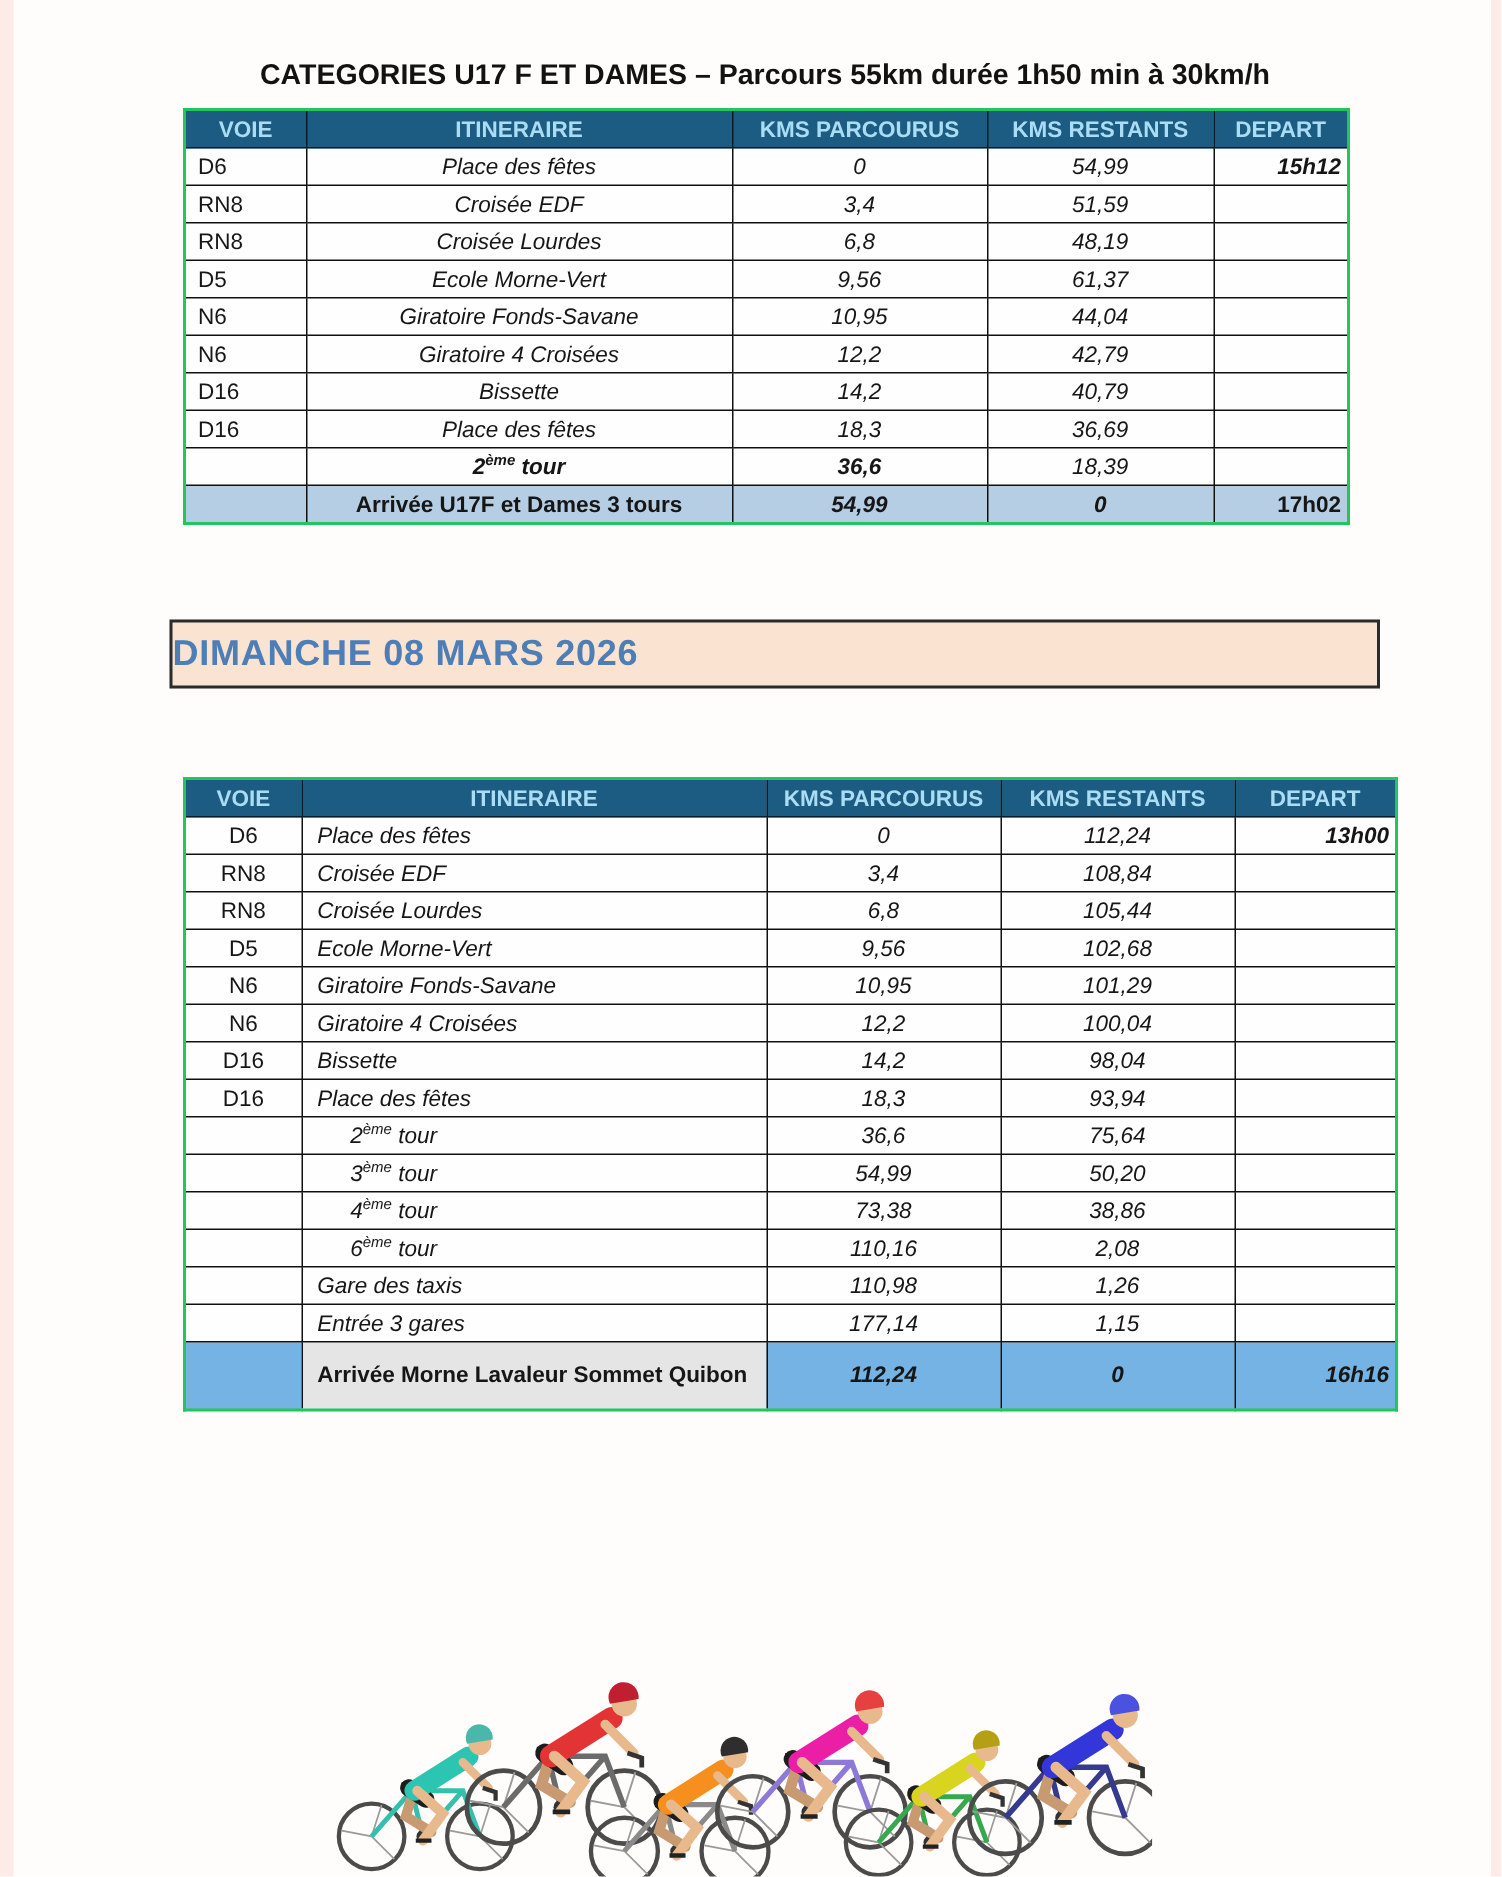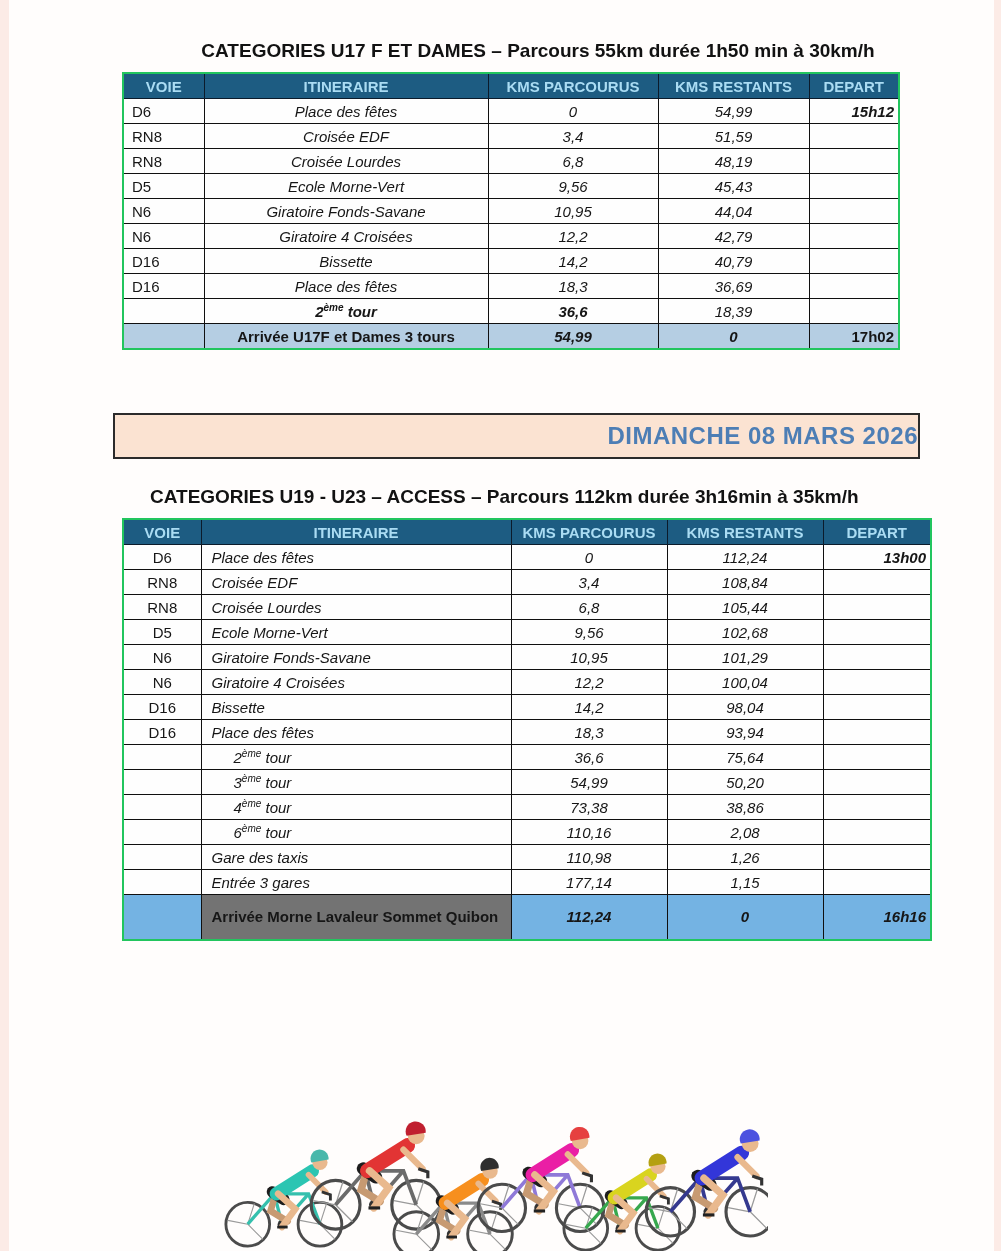--- a/index.html
+++ b/index.html
@@ -4,21 +4,21 @@
 <style>
   html,body{margin:0;padding:0;}
   .page{
     position:relative; width:1001px; height:1251px; overflow:hidden;
     background:#fffdfc; font-family:"Liberation Sans", sans-serif; color:#161616;
   }
   .edge{position:absolute;top:0;height:100%;}
   .edge.left{left:0;width:9px;background:var(--edge,#fcebe6);}
   .edge.right{right:0;width:7px;background:var(--edge,#fcebe6);}
 
-  .doc-title{position:absolute;font-weight:700;font-size:19px;color:#121212;letter-spacing:0;margin-left:28px;}
+  .doc-title{position:absolute;font-weight:700;font-size:19px;color:#121212;letter-spacing:0;}
   #title1{left:122px;top:40px;width:776px;text-align:center;}
   #title2{left:122px;top:486px;width:810px;text-align:left;}
 
   table.race{position:absolute;border-collapse:collapse;table-layout:fixed;
     border:2px solid #22c55e;background:#fefefe;}
   #t1{left:122px;top:72px;width:776px;}
   #t2{left:122px;top:518px;width:808px;}
   .race th{
     background:var(--hbg,#1d5c82); color:var(--htxt,#aadcf3);
     font-weight:700;font-size:15px;height:24px;padding:0 2px;
@@ -40,21 +40,21 @@
   tr.arrival td{font-weight:700;font-style:normal;}
   tr.arrival td.c-itin{font-style:normal;}
   #t1 tr.arrival td.c-dep{font-style:normal;}
   #t2 tr.arrival td.c-dep{font-style:italic;margin-top:24px;}
   #t2 tr.arrival td{height:44px;line-height:1.25;}
   sup{font-size:10px;vertical-align:super;line-height:0;}
 
   .banner{
     position:absolute;left:113px;top:413px;width:803px;height:42px;
     background:var(--bbg,#fbe3d2);border:2px solid var(--bborder,#2b2b2b);
-    display:flex;align-items:center;justify-content:flex-end;
+    display:flex;align-items:center;justify-content:flex-start;
   }
   .banner span{font-weight:700;font-size:24px;color:var(--btxt,#4d7eb5);letter-spacing:.5px;}
 
   .cyclists{position:absolute;left:50%;top:1103px;transform:translateX(-51%);}
 </style>
 </head>
 <body>
 <div class="page" style="--hbg: #1d5c82; --htxt: #aadcf3; --bbg: #fbe3d2; --btxt: #4d7eb5; --bborder: #2b2b2b; --edge: #fcebe6;">
 
   <div class="edge left"></div>
@@ -98,21 +98,21 @@
           <td class="c-voie">RN8</td>
           <td class="c-itin">Croisée Lourdes</td>
           <td class="c-kp">6,8</td>
           <td class="c-kr">48,19</td>
           <td class="c-dep"></td>
         </tr>
         <tr>
           <td class="c-voie">D5</td>
           <td class="c-itin">Ecole Morne-Vert</td>
           <td class="c-kp">9,56</td>
-          <td class="c-kr">45,43</td>
+          <td class="c-kr">61,37</td>
           <td class="c-dep"></td>
         </tr>
         <tr>
           <td class="c-voie">N6</td>
           <td class="c-itin">Giratoire Fonds-Savane</td>
           <td class="c-kp">10,95</td>
           <td class="c-kr">44,04</td>
           <td class="c-dep"></td>
         </tr>
         <tr>
@@ -150,21 +150,20 @@
           <td class="c-kr" style="background: rgb(181, 206, 227);">0</td>
           <td class="c-dep" style="background: rgb(181, 206, 227);">17h02</td>
         </tr>
       </tbody>
     </table>
 
   <div class="banner">
     <span>DIMANCHE 08 MARS 2026</span>
   </div>
 
-  <div id="title2" class="doc-title">CATEGORIES U19 - U23 – ACCESS – Parcours 112km durée 3h16min à 35km/h</div>
 
   <table id="t2" class="race">
       <colgroup>
         <col style="width: 78px;">
         <col style="width: 310px;">
         <col style="width: 156px;">
         <col style="width: 156px;">
         <col style="width: 108px;">
       </colgroup>
       <thead>
@@ -270,21 +269,21 @@
         </tr>
         <tr>
           <td class="c-voie"></td>
           <td class="c-itin">Entrée 3 gares</td>
           <td class="c-kp">177,14</td>
           <td class="c-kr">1,15</td>
           <td class="c-dep"></td>
         </tr>
         <tr class="arrival">
           <td class="c-voie" style="background: rgb(116, 179, 227);"></td>
-          <td class="c-itin" style="background: #737373;">Arrivée Morne Lavaleur Sommet Quibon</td>
+          <td class="c-itin" style="background: #e5e5e5;">Arrivée Morne Lavaleur Sommet Quibon</td>
           <td class="c-kp" style="background: rgb(116, 179, 227);">112,24</td>
           <td class="c-kr" style="background: rgb(116, 179, 227);">0</td>
           <td class="c-dep" style="background: rgb(116, 179, 227);">16h16</td>
         </tr>
       </tbody>
     </table>
 
   <svg class="cyclists" width="545" height="165" viewBox="0 0 545 165">
       <line x1="55" y1="150" x2="535" y2="150" stroke="#cccccc" stroke-width="2"></line>
 <g transform="translate(0,30) scale(0.95)">

